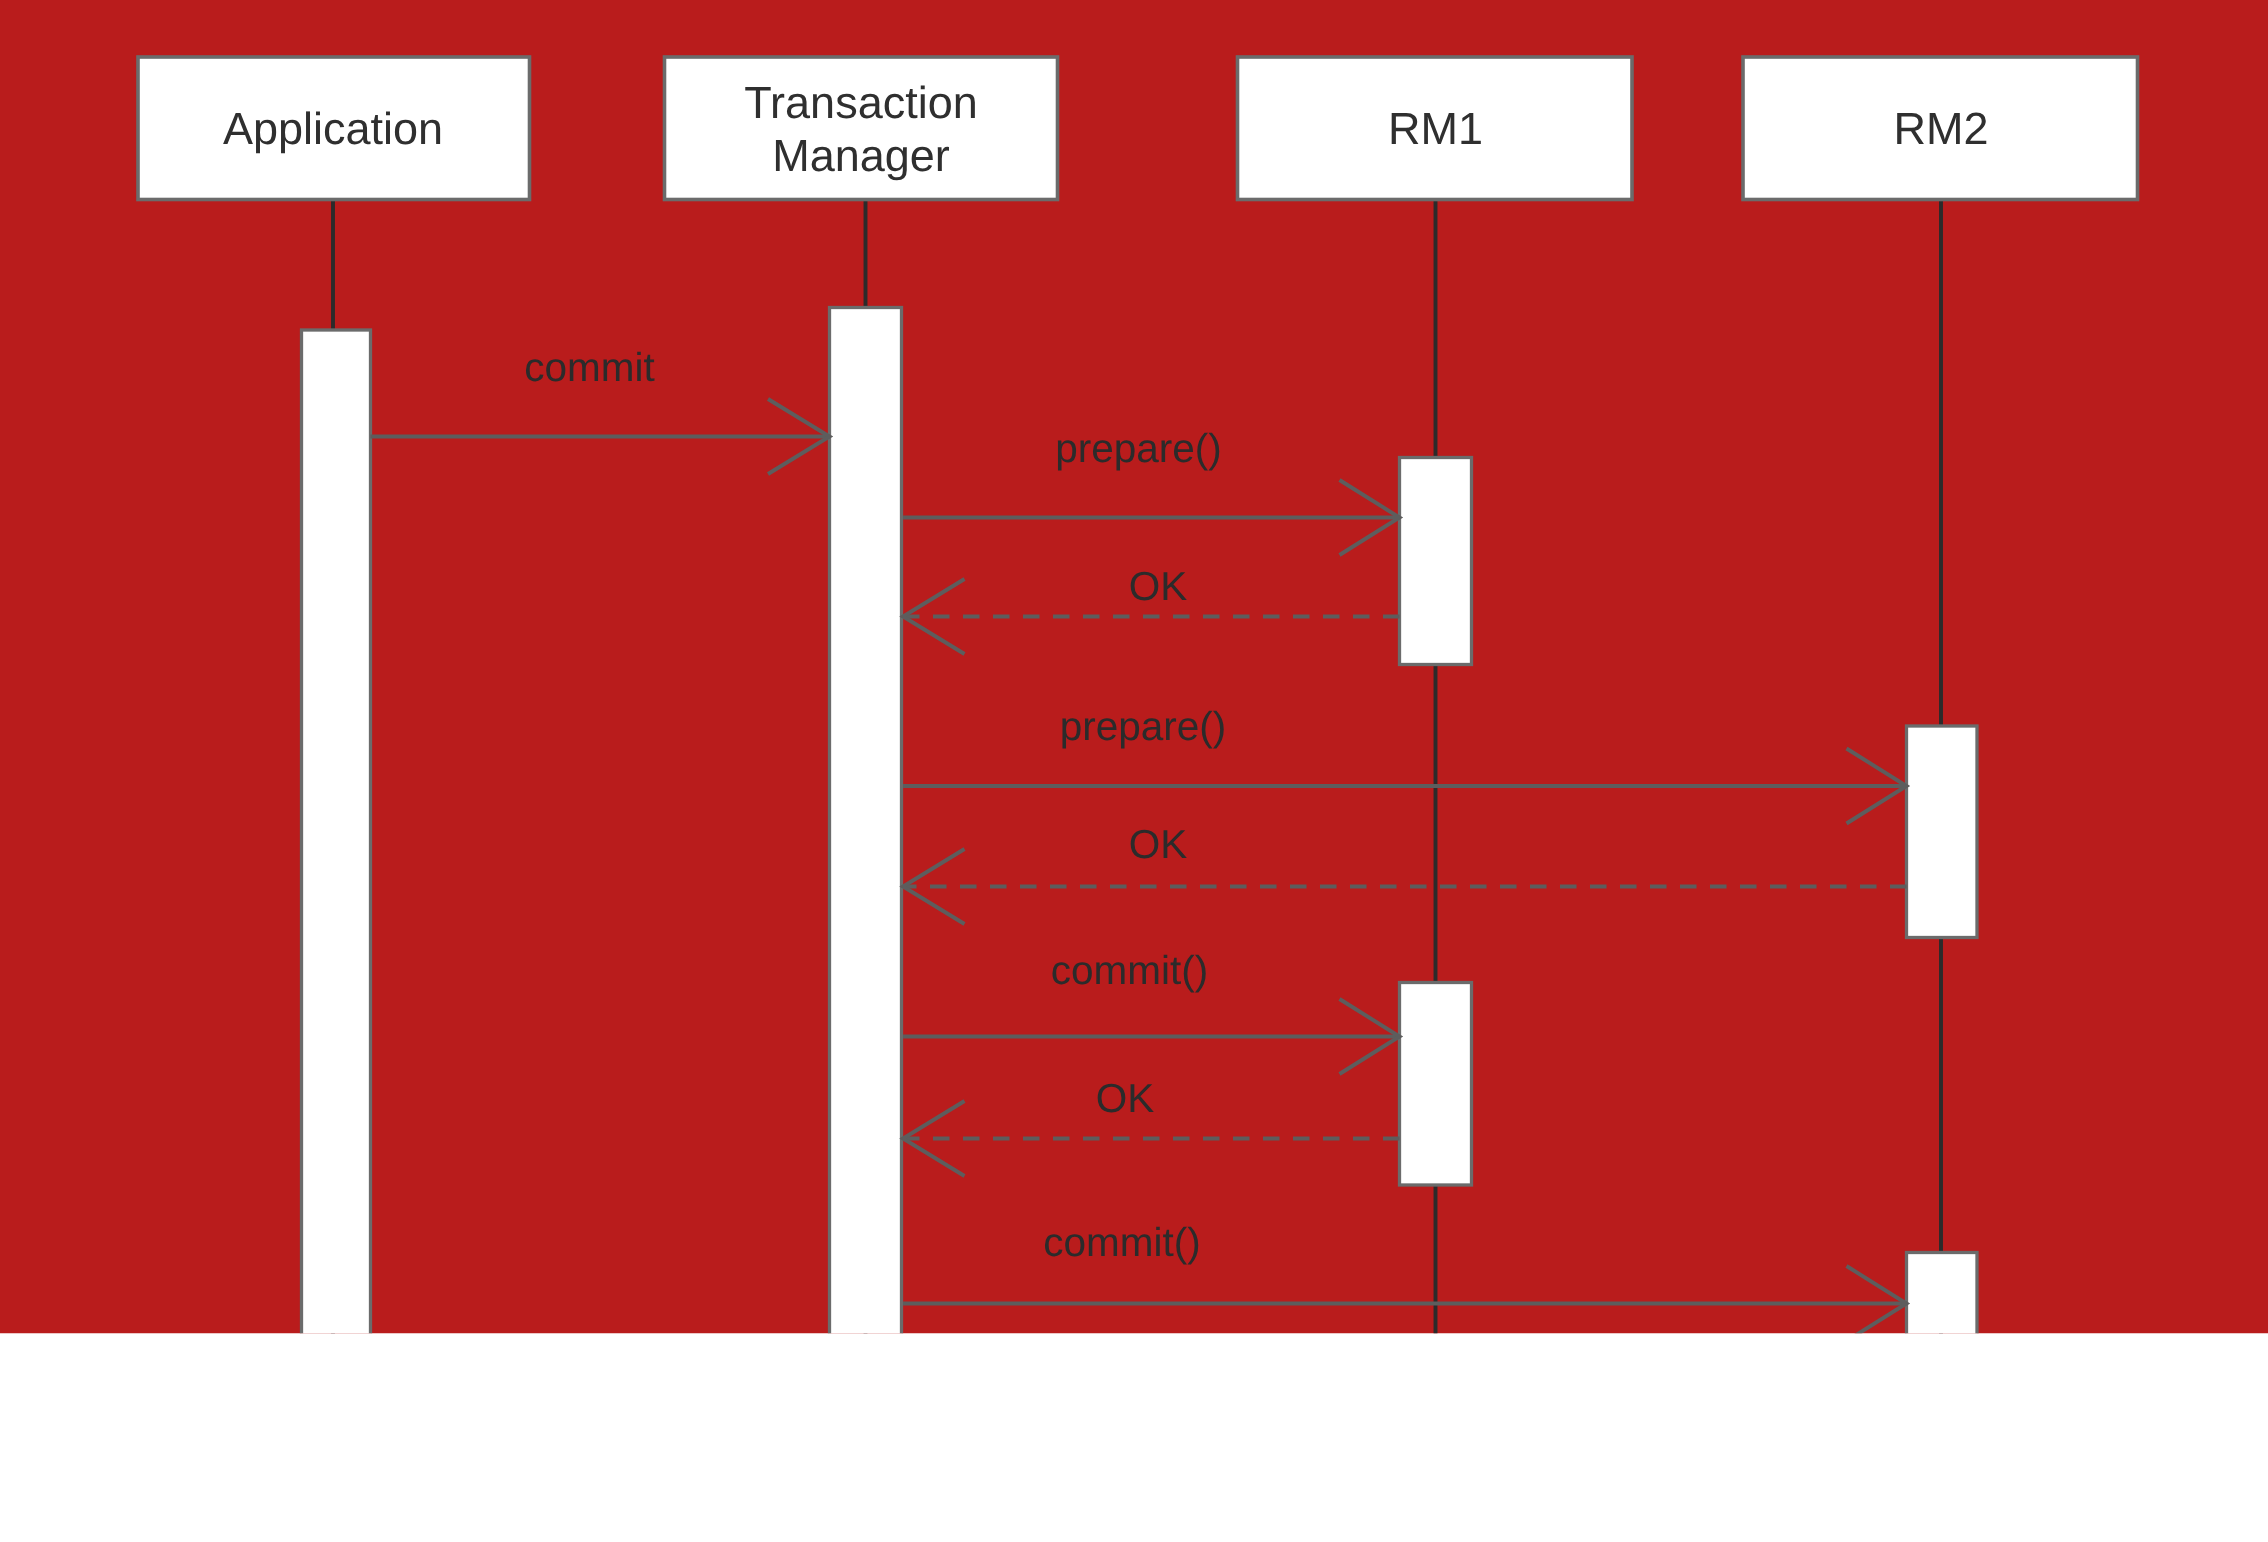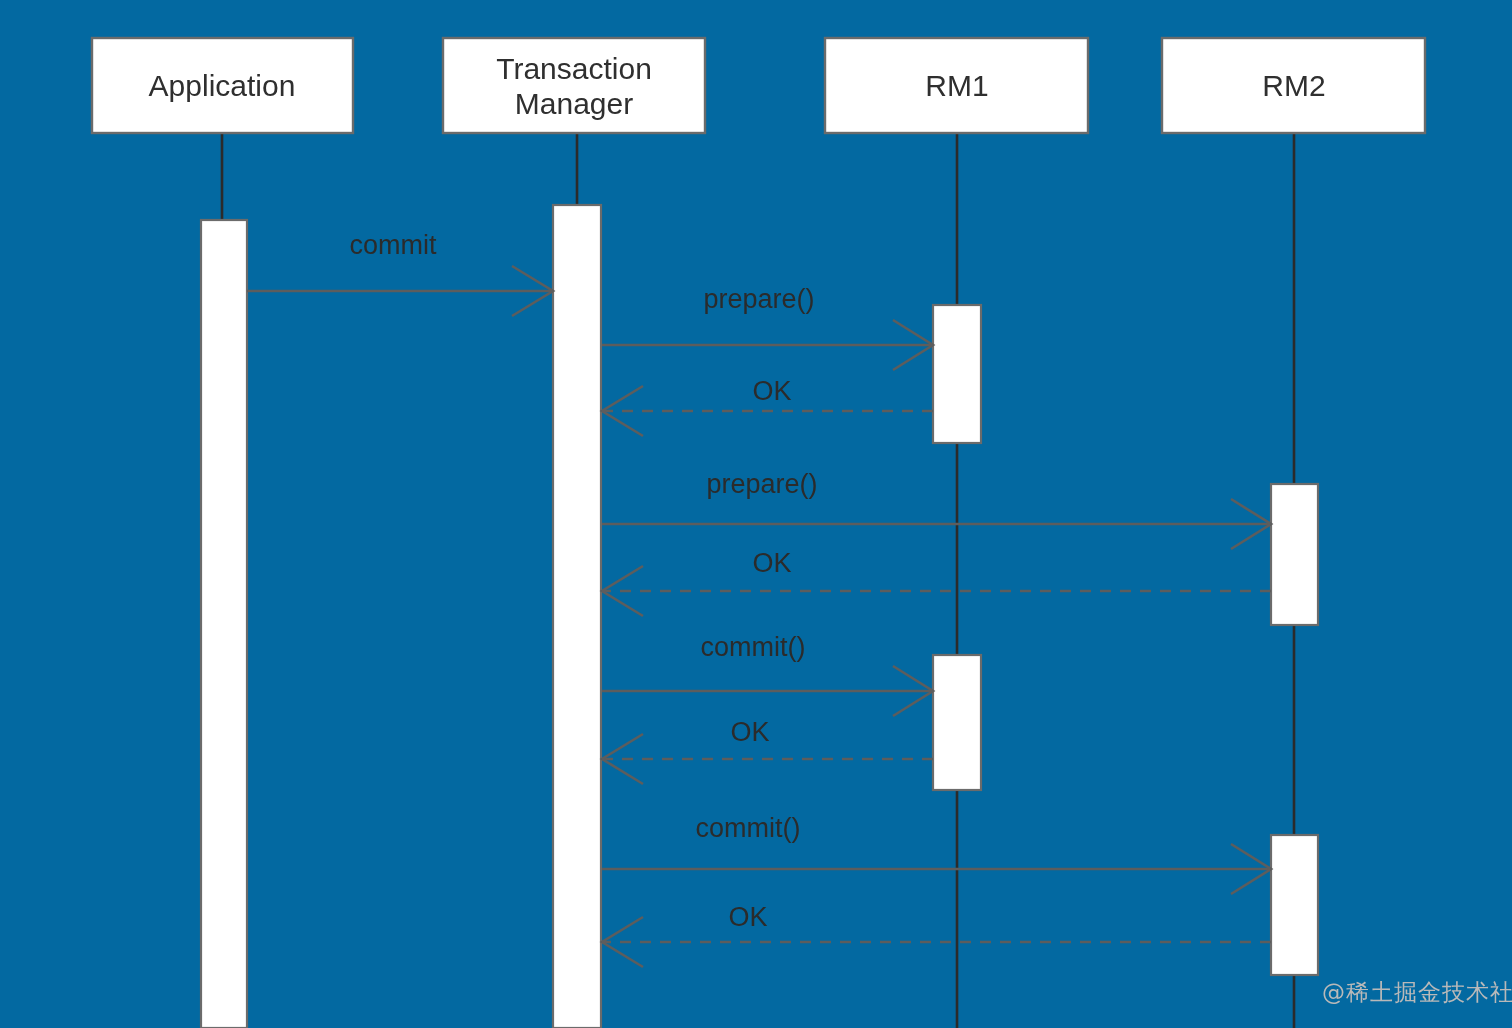--- a/index.html
+++ b/index.html
@@ -7,22 +7,22 @@
     margin: 0;
     padding: 0;
     background: #ffffff;
   }
   body {
     font-family: "Liberation Sans", "DejaVu Sans", sans-serif;
   }
   #stage {
     position: relative;
     width: 1512px;
-    height: 1028px;
-    background: #0369a1;
+    height: 889px;
+    background: #b91c1c;
     overflow: hidden;
   }
   svg#diagram {
     position: absolute;
     left: 0;
     top: 0;
     width: 1512px;
     height: 1028px;
     display: block;
   }

